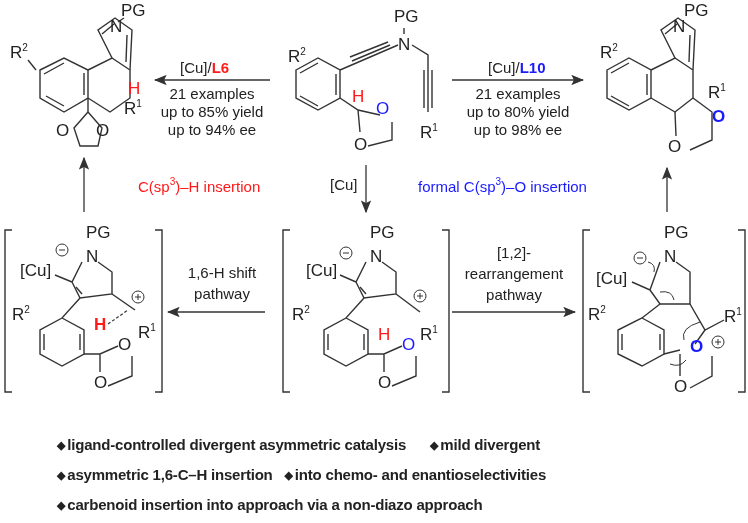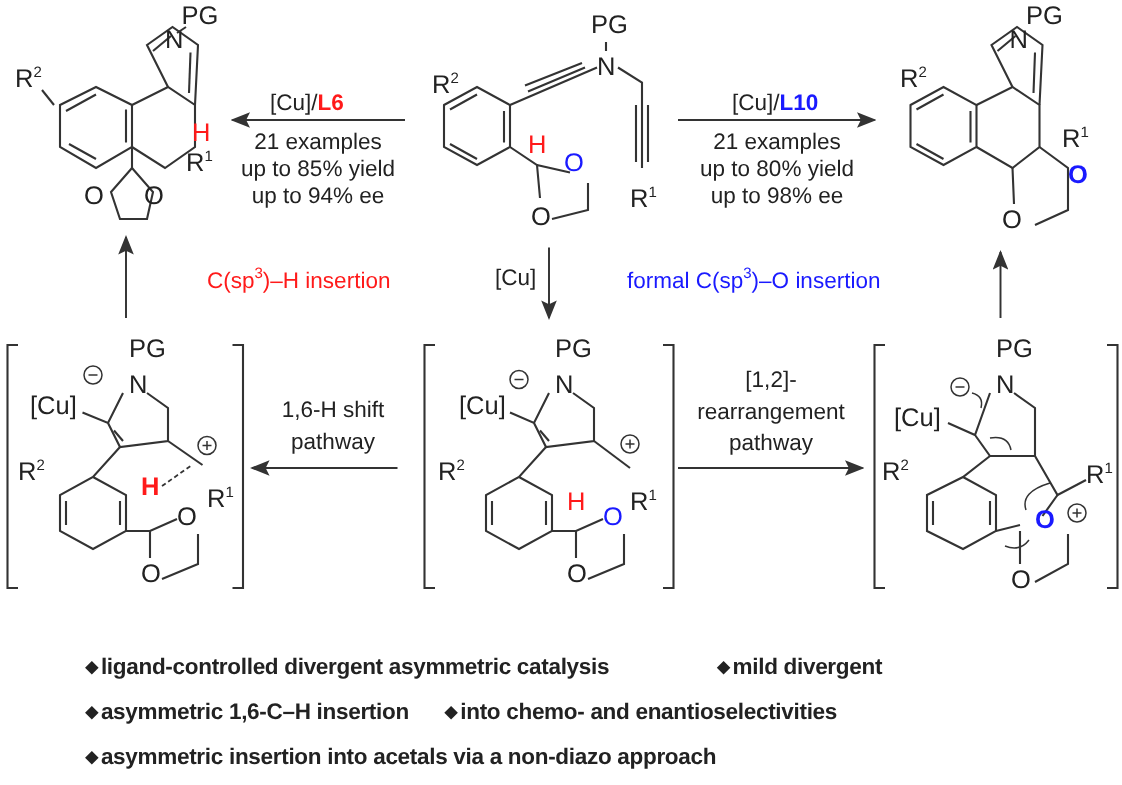--- a/index.html
+++ b/index.html
@@ -195,23 +195,23 @@
     <text class="atom" x="674" y="392">O</text>
     <path d="M648,262 Q656,264 654,272" stroke="#333" fill="none" stroke-width="1"></path>
     <path d="M660,292 Q672,290 674,300" stroke="#333" fill="none" stroke-width="1"></path>
     <path d="M700,322 Q680,328 684,340" stroke="#333" fill="none" stroke-width="1"></path>
     <path d="M670,364 Q680,368 686,360" stroke="#333" fill="none" stroke-width="1"></path>
   </g>
 </svg>
 
 <div class="bullets">
   <div class="brow">
-    <span class="bitem" style="margin-right:68px"><span class="diamond">◆</span><span>ligand-controlled divergent asymmetric catalysis</span></span>
+    <span class="bitem" style="margin-right:20px"><span class="diamond">◆</span><span>ligand-controlled divergent asymmetric catalysis</span></span>
     <span class="bitem"><span class="diamond">◆</span><span>mild divergent</span></span>
   </div>
   <div class="brow">
-    <span class="bitem" style="margin-right:20px"><span class="diamond">◆</span><span>asymmetric 1,6-C–H insertion</span></span>
+    <span class="bitem" style="margin-right:8px"><span class="diamond">◆</span><span>asymmetric 1,6-C–H insertion</span></span>
     <span class="bitem"><span class="diamond">◆</span><span>into chemo- and enantioselectivities</span></span>
   </div>
   <div class="brow">
-    <span class="bitem"><span class="diamond">◆</span><span>asymmetric insertion into acetals via a non-diazo approach</span></span>
+    <span class="bitem"><span class="diamond">◆</span><span>carbenoid insertion into approach via a non-diazo approach</span></span>
   </div>
 </div>
 
 </body></html>

